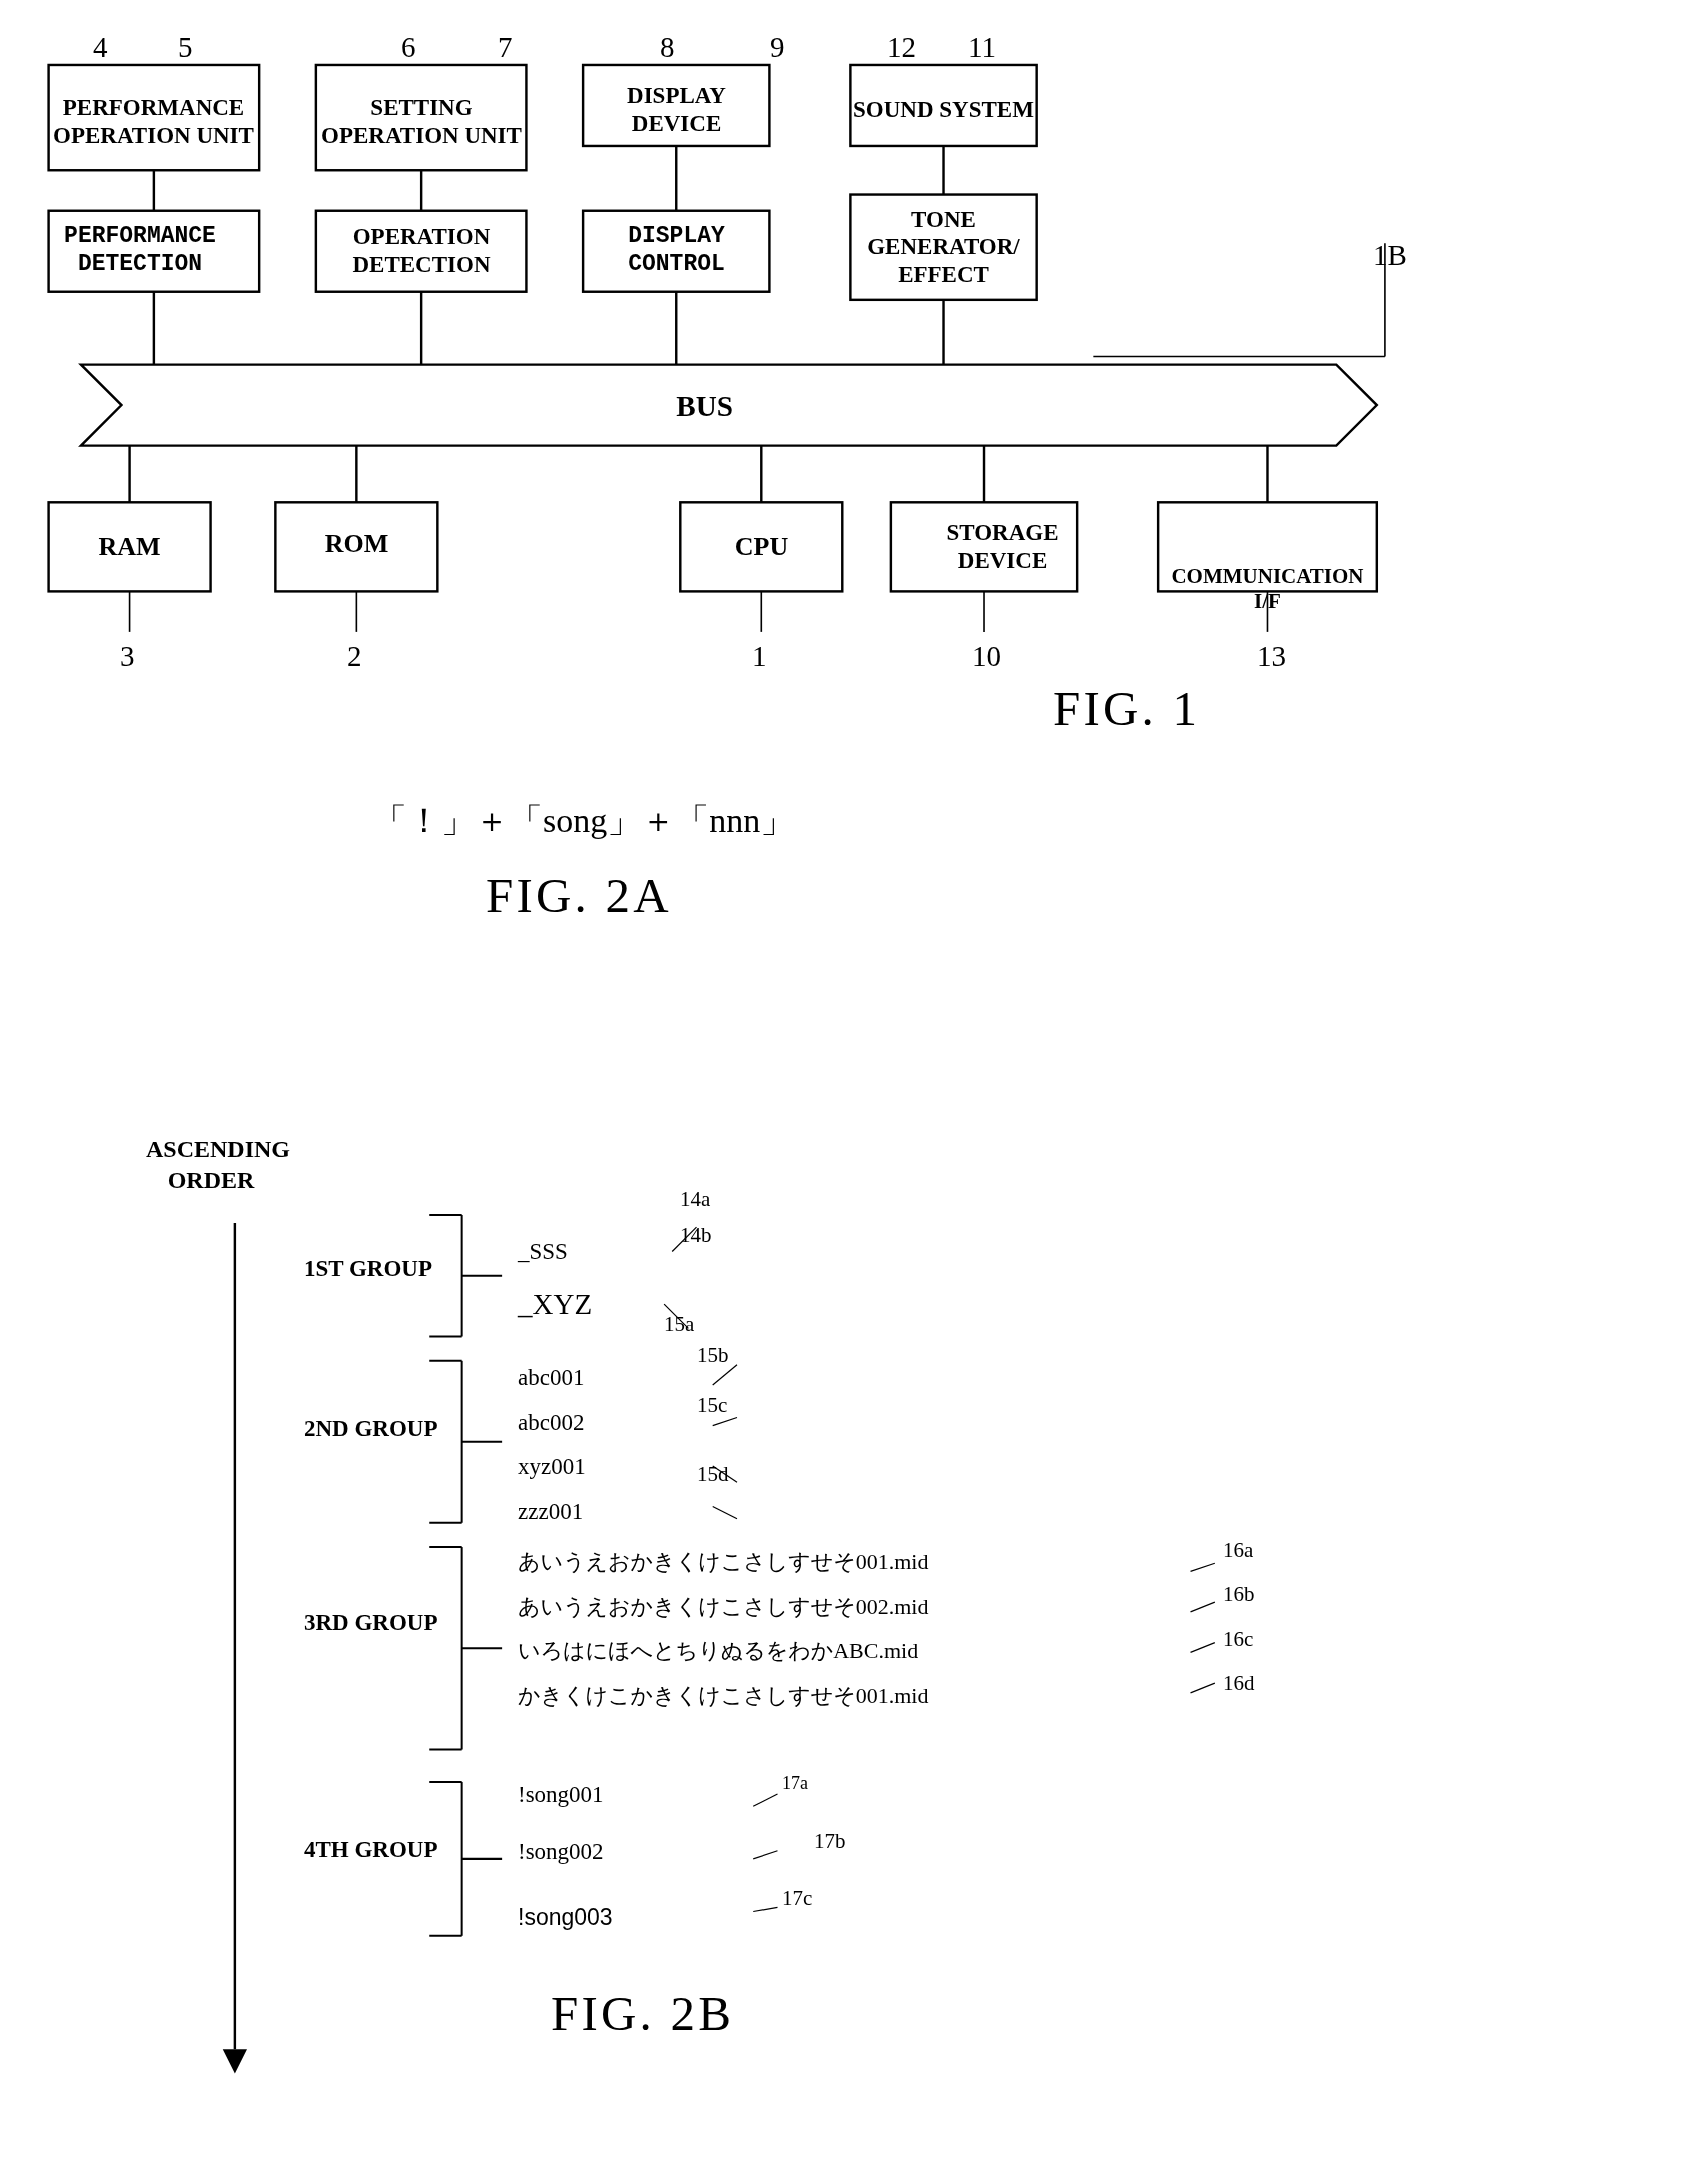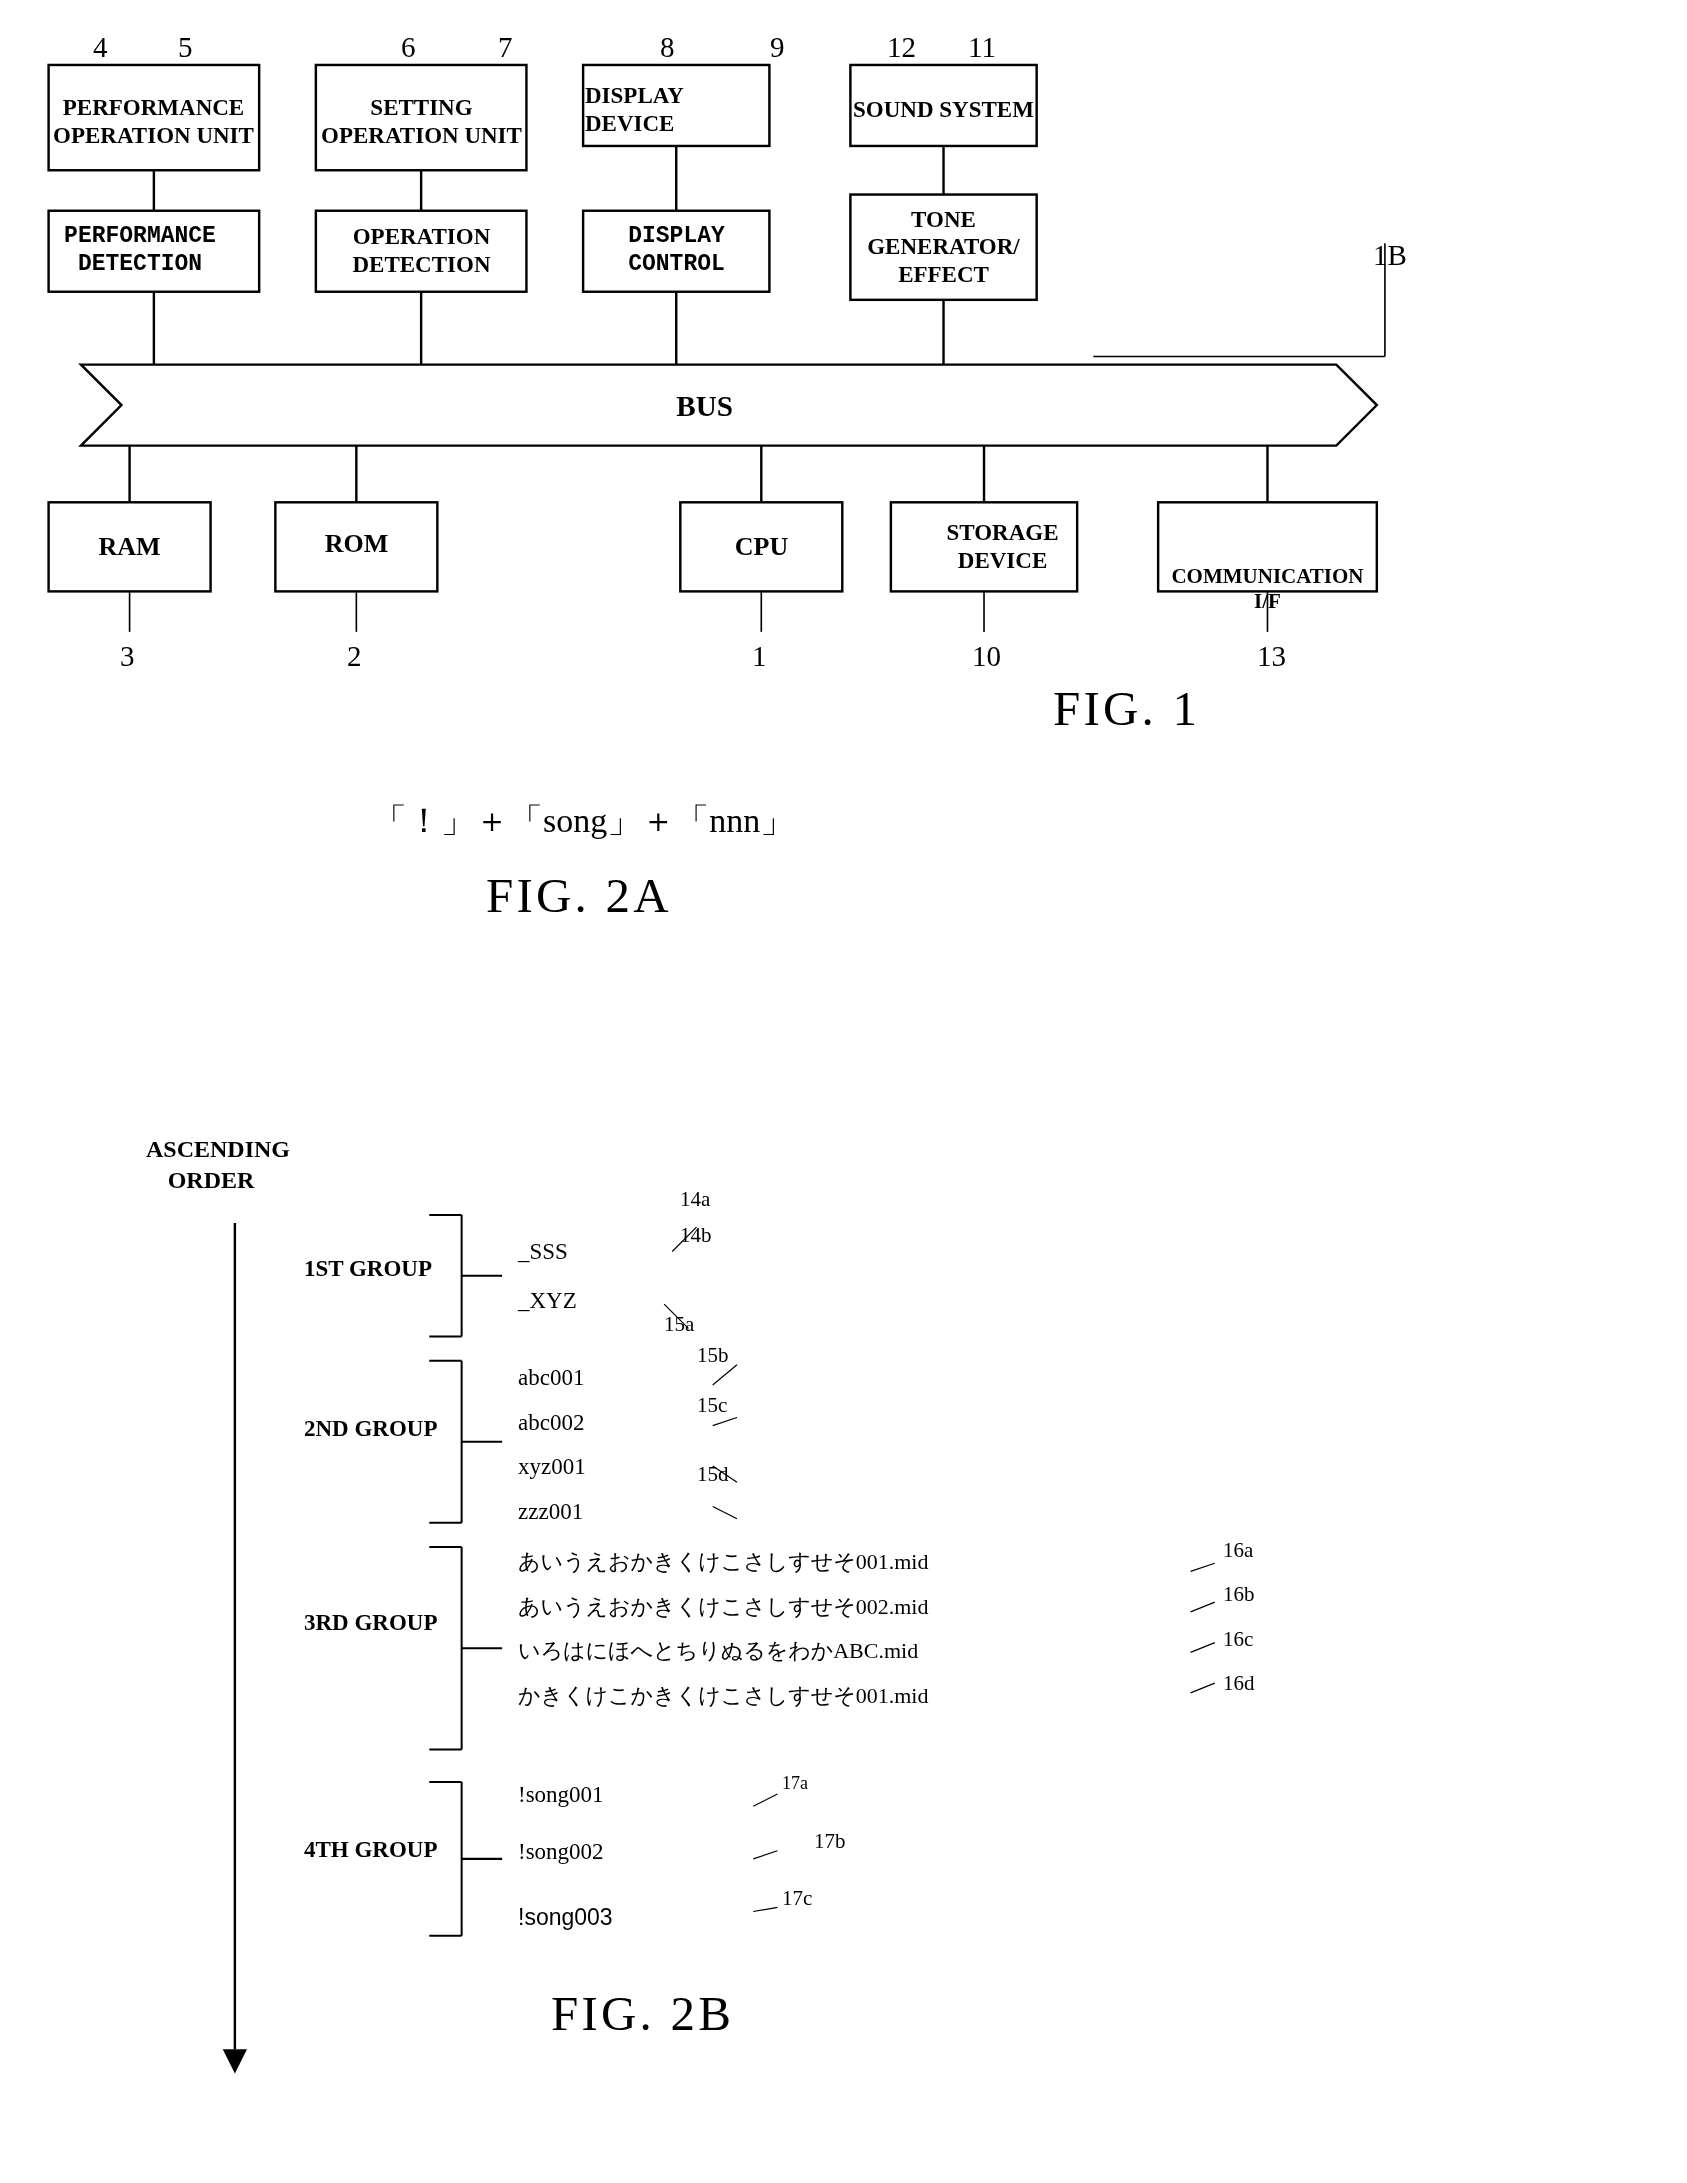--- a/index.html
+++ b/index.html
@@ -153,21 +153,21 @@
 <div style="position:absolute;top:71px;left:50px;width:207px;height:102px;display:flex;align-items:center;justify-content:center;text-align:center;font-size:23px;font-weight:bold;font-family:'Times New Roman',serif;line-height:1.2;">PERFORMANCE
 OPERATION
 UNIT</div>
 <div style="position:absolute;top:212px;left:50px;width:180px;height:78px;display:flex;align-items:center;justify-content:center;text-align:center;font-size:23px;font-weight:bold;font-family:Liberation Mono, monospace;line-height:1.2;">PERFORMANCE
 DETECTION</div>
 <div style="position:absolute;top:71px;left:318px;width:207px;height:102px;display:flex;align-items:center;justify-content:center;text-align:center;font-size:23px;font-weight:bold;font-family:'Times New Roman',serif;line-height:1.2;">SETTING
 OPERATION
 UNIT</div>
 <div style="position:absolute;top:212px;left:318px;width:207px;height:78px;display:flex;align-items:center;justify-content:center;text-align:center;font-size:23px;font-weight:bold;font-family:'Times New Roman',serif;line-height:1.2;">OPERATION
 DETECTION</div>
-<div style="position:absolute;top:71px;left:585px;width:183px;height:78px;display:flex;align-items:center;justify-content:center;text-align:left;font-size:23px;font-weight:bold;font-family:'Times New Roman',serif;line-height:1.2;">DISPLAY
+<div style="position:absolute;top:71px;left:585px;width:183px;height:78px;display:flex;align-items:center;justify-content:center;text-align:center;font-size:23px;font-weight:bold;font-family:'Times New Roman',serif;line-height:1.2;">DISPLAY
 DEVICE</div>
 <div style="position:absolute;top:212px;left:585px;width:183px;height:78px;display:flex;align-items:center;justify-content:center;text-align:center;font-size:23px;font-weight:bold;font-family:Liberation Mono, monospace;line-height:1.2;">DISPLAY
 CONTROL</div>
 <div style="position:absolute;top:71px;left:852px;width:183px;height:78px;display:flex;align-items:center;justify-content:center;text-align:center;font-size:23px;font-weight:bold;font-family:'Times New Roman',serif;line-height:1.2;">SOUND
 SYSTEM</div>
 <div style="position:absolute;top:196px;left:852px;width:183px;height:102px;display:flex;align-items:center;justify-content:center;text-align:center;font-size:23px;font-weight:bold;font-family:'Times New Roman',serif;line-height:1.2;">TONE
 GENERATOR/
 EFFECT</div>
 
 <div style="position:absolute;top:640px;left:120px;font-size:29px;font-family:'Times New Roman',serif;">3</div>
@@ -197,21 +197,21 @@
 <div style="position:absolute;top:1414px;left:304px;font-size:23px;font-weight:bold;font-family:'Times New Roman',serif;line-height:1.3;text-align:center;">2ND
 GROUP</div>
 <div style="position:absolute;top:1608px;left:304px;font-size:23px;font-weight:bold;font-family:'Times New Roman',serif;line-height:1.3;text-align:center;">3RD
 GROUP</div>
 <div style="position:absolute;top:1835px;left:304px;font-size:23px;font-weight:bold;font-family:'Times New Roman',serif;line-height:1.3;text-align:center;">4TH
 GROUP</div>
 
 <div style="position:absolute;top:1239px;left:518px;font-size:23px;font-family:'Times New Roman',serif;">_SSS</div>
 <div style="position:absolute;top:1223px;left:680px;font-size:21px;font-family:'Times New Roman',serif;">14b</div>
 <div style="position:absolute;top:1187px;left:680px;font-size:21px;font-family:'Times New Roman',serif;">14a</div>
-<div style="position:absolute;top:1288px;left:518px;font-size:23px;font-family:'Times New Roman',serif;">_XYZ</div>
+<div style="position:absolute;top:1288px;left:518px;font-size:29px;font-family:'Times New Roman',serif;">_XYZ</div>
 <div style="position:absolute;top:1312px;left:664px;font-size:21px;font-family:'Times New Roman',serif;">15a</div>
 
 <div style="position:absolute;top:1365px;left:518px;font-size:23px;font-family:'Times New Roman',serif;">abc001</div>
 <div style="position:absolute;top:1343px;left:697px;font-size:21px;font-family:'Times New Roman',serif;">15b</div>
 <div style="position:absolute;top:1410px;left:518px;font-size:23px;font-family:'Times New Roman',serif;">abc002</div>
 <div style="position:absolute;top:1393px;left:697px;font-size:21px;font-family:'Times New Roman',serif;">15c</div>
 <div style="position:absolute;top:1454px;left:518px;font-size:23px;font-family:'Times New Roman',serif;">xyz001</div>
 <div style="position:absolute;top:1462px;left:697px;font-size:21px;font-family:'Times New Roman',serif;">15d</div>
 <div style="position:absolute;top:1499px;left:518px;font-size:23px;font-family:'Times New Roman',serif;">zzz001</div>
 

